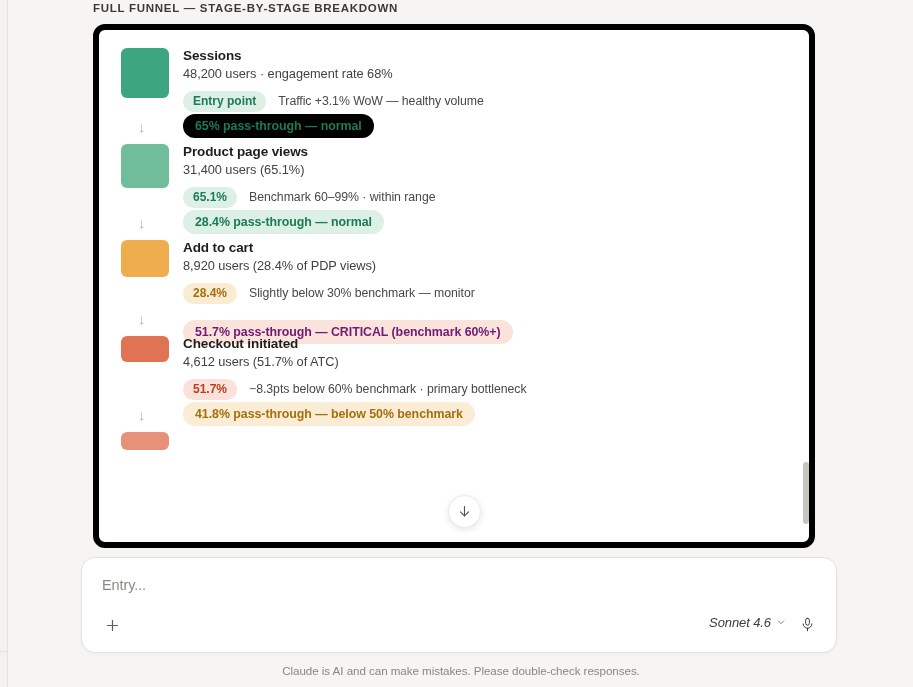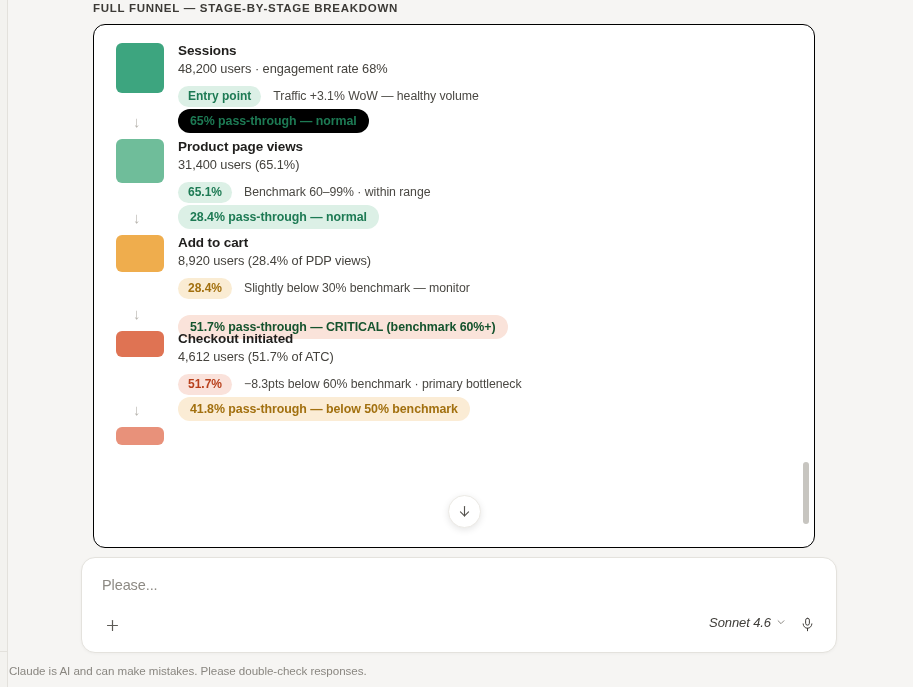--- a/index.html
+++ b/index.html
@@ -43,21 +43,21 @@
     line-height: 16px;
     white-space: nowrap;
   }
 
   
   .funnel-card {
     position: absolute;
     left: 84px; top: 24px;
     width: 722px; height: 524px;
     background: #ffffff;
-    border: 1px solid #000000;
+    border: 6px solid #000000;
     border-radius: 12px;
   }
 
   .stages { position: relative; padding: 14px 0 0 0; }
 
   
   .stage {
     position: relative;
     display: flex;
     align-items: flex-start;
@@ -201,20 +201,21 @@
     right: 18px; top: 55px;
     width: 22px; height: 22px;
     display: flex; align-items: center; justify-content: center;
     color: #3f3d39;
   }
 
   .footnote {
     position: absolute;
     left: 0; top: 664px;
     width: 904px;
+    text-align: center;
     font-size: 11.6px;
     color: #8a8781;
     letter-spacing: -0.05px;
   }
 
   
   .scrollbar-track {
     position: absolute; right: 0; top: 0;
     width: 9px; height: 687px;
     background: transparent;
@@ -283,21 +284,21 @@
               <div class="stage-title">Add to cart</div>
               <div class="stage-sub">8,920 users (28.4% of PDP views)</div>
               <div class="stage-meta">
                 <span class="chip" style="background: rgb(250, 236, 211); color: rgb(162, 112, 15);">28.4%</span>
                 <span class="chip-note">Slightly below 30% benchmark — monitor</span>
               </div>
             </div>
           </div>
           <div class="connector">
             <div class="connector-arrow">↓</div>
-            <div class="connector-pill" style="background: rgb(250, 227, 218); color: #14532d; margin-top: 28px;">51.7% pass-through — CRITICAL (benchmark 60%+)</div>
+            <div class="connector-pill" style="background: rgb(250, 227, 218); color: #701a75; margin-top: 28px;">51.7% pass-through — CRITICAL (benchmark 60%+)</div>
           </div>
           <div class="stage">
             <div class="bar-col">
               <div class="bar" style="background: rgb(223, 115, 83); height: 26px;"></div>
             </div>
             <div class="stage-body">
               <div class="stage-title">Checkout initiated</div>
               <div class="stage-sub">4,612 users (51.7% of ATC)</div>
               <div class="stage-meta">
                 <span class="chip" style="background: rgb(250, 226, 219); color: rgb(184, 64, 28);">51.7%</span>
@@ -318,21 +319,21 @@
     </div>
 
     <div class="scroll-btn">
       <svg width="15" height="15" viewBox="0 0 24 24" fill="none" stroke="currentColor" stroke-width="1.8" stroke-linecap="round" stroke-linejoin="round">
         <line x1="12" y1="4" x2="12" y2="19"></line>
         <polyline points="5.5 12.5 12 19 18.5 12.5"></polyline>
       </svg>
     </div>
 
     <div class="composer">
-      <div class="composer-placeholder">Please...</div>
+      <div class="composer-placeholder">Entry...</div>
 
       <div class="composer-plus">
         <svg width="17" height="17" viewBox="0 0 24 24" fill="none" stroke="currentColor" stroke-width="1.7" stroke-linecap="round">
           <line x1="12" y1="5" x2="12" y2="19"></line>
           <line x1="5" y1="12" x2="19" y2="12"></line>
         </svg>
       </div>
 
       <div class="model-picker">
         <span>Sonnet 4.6</span>

